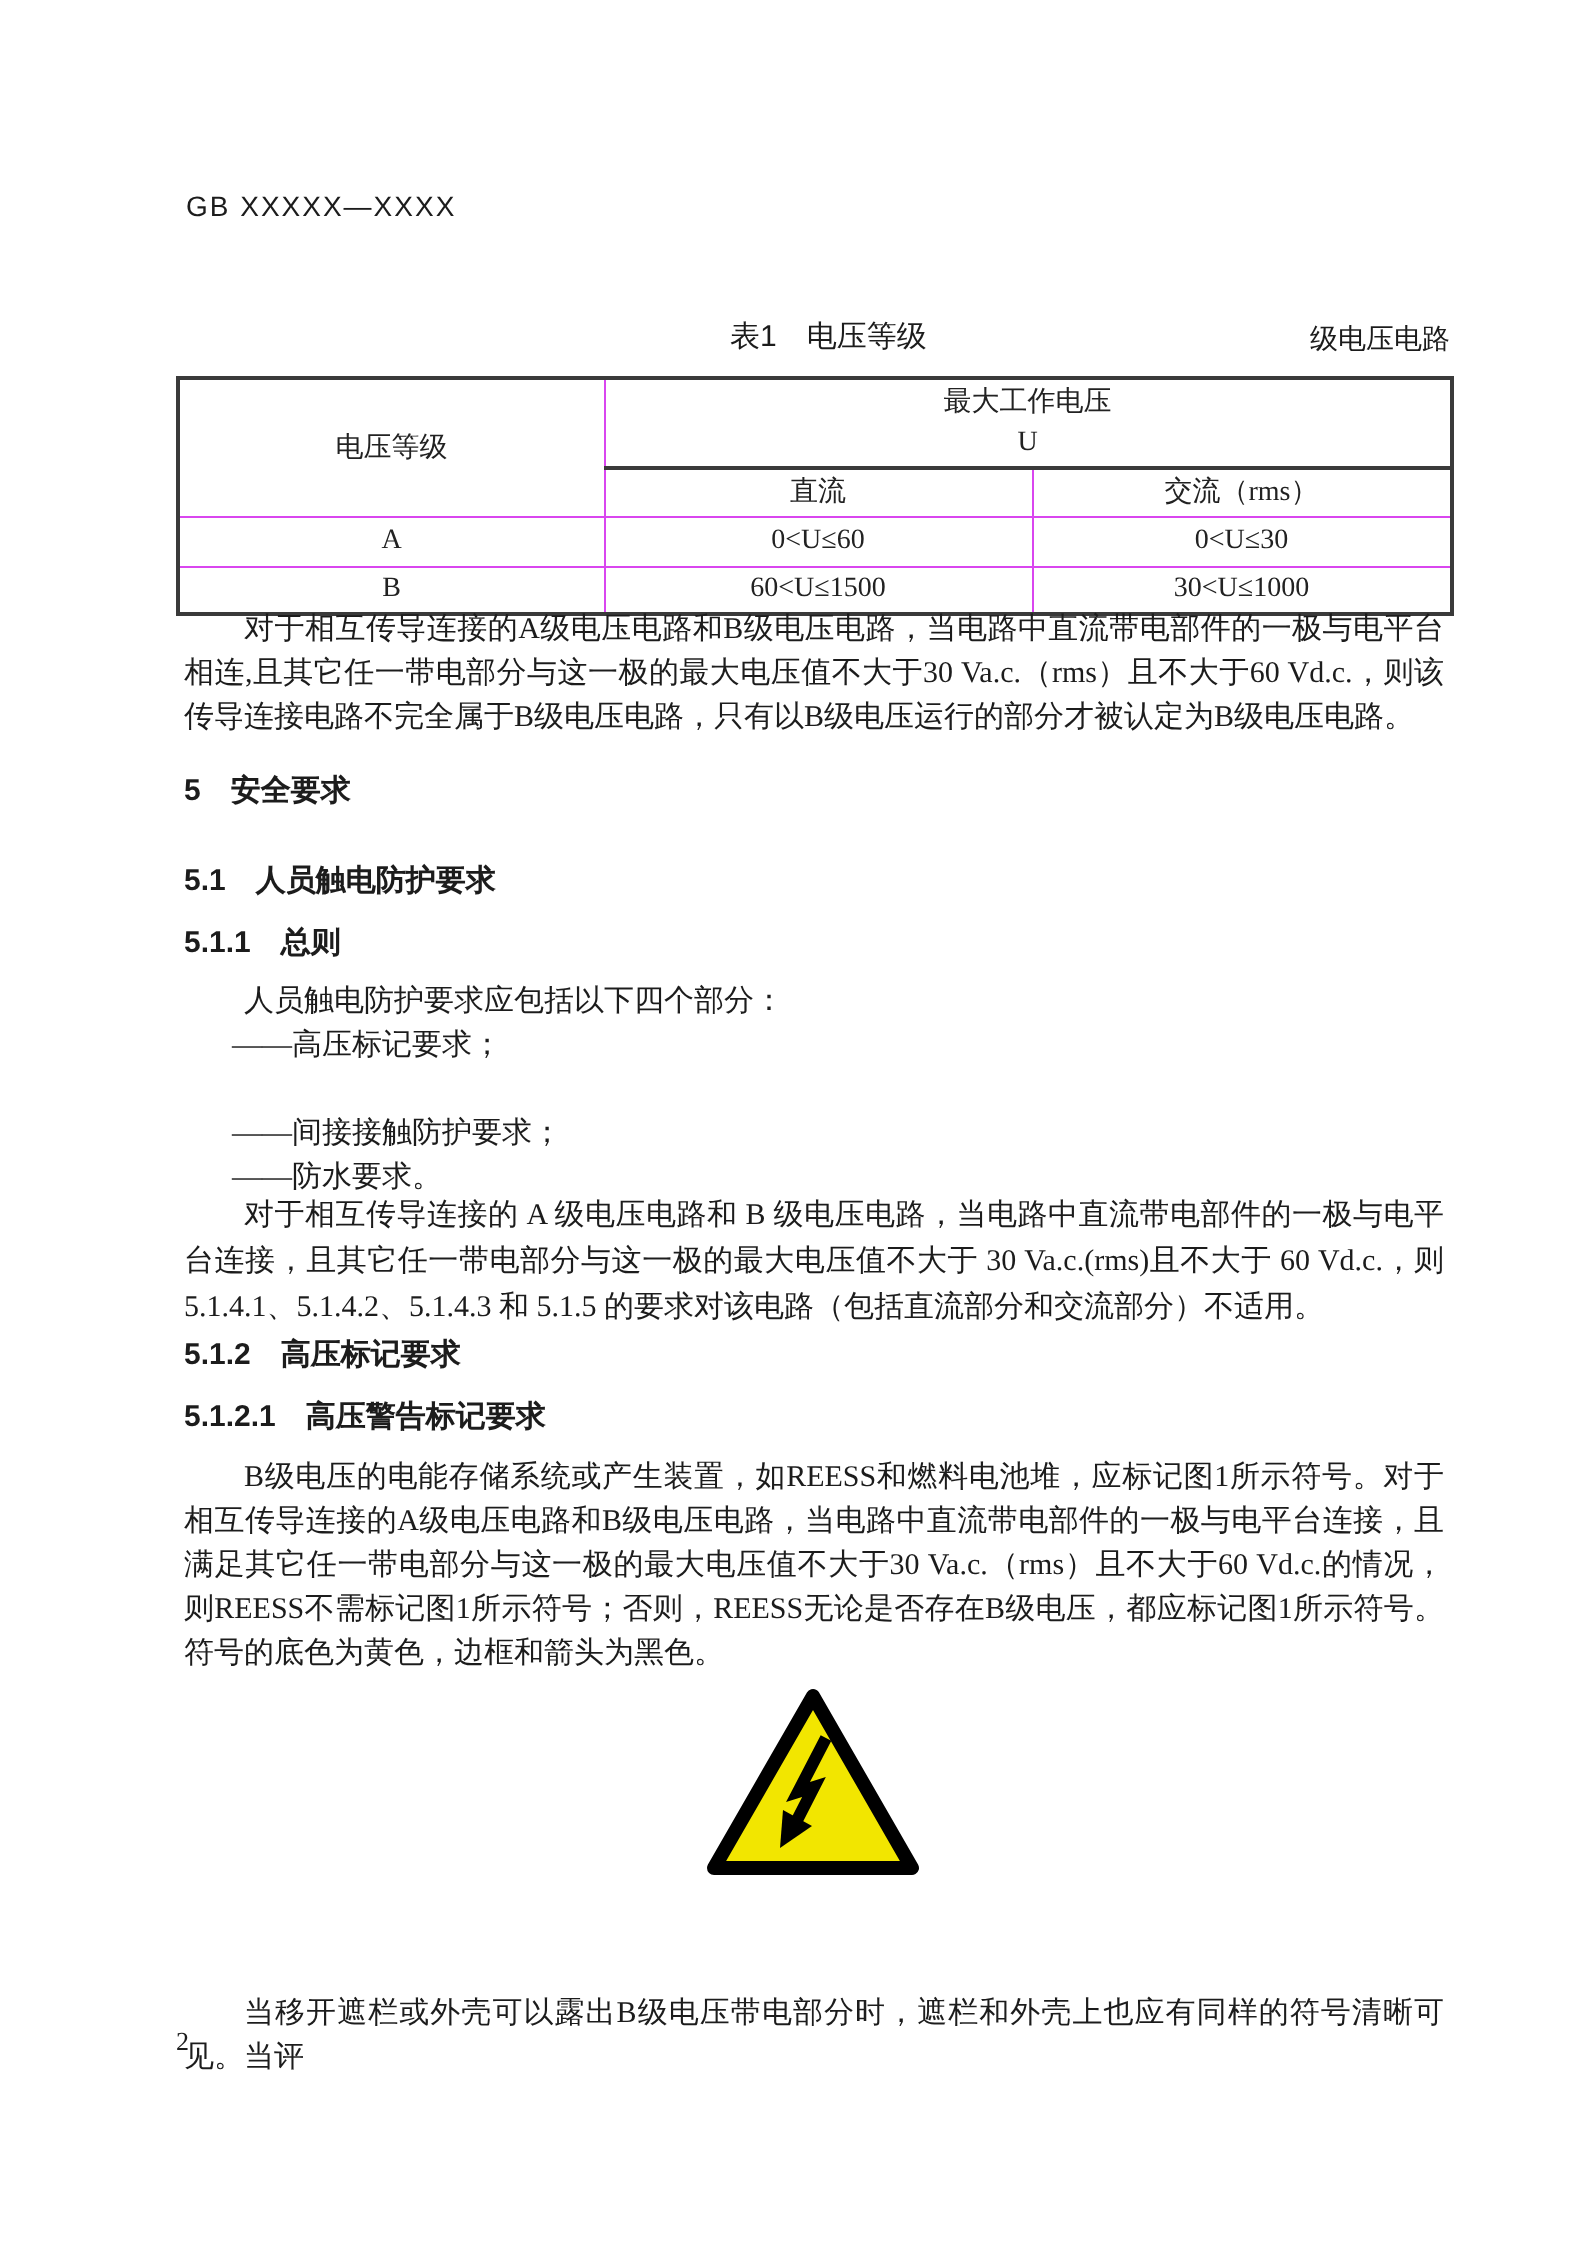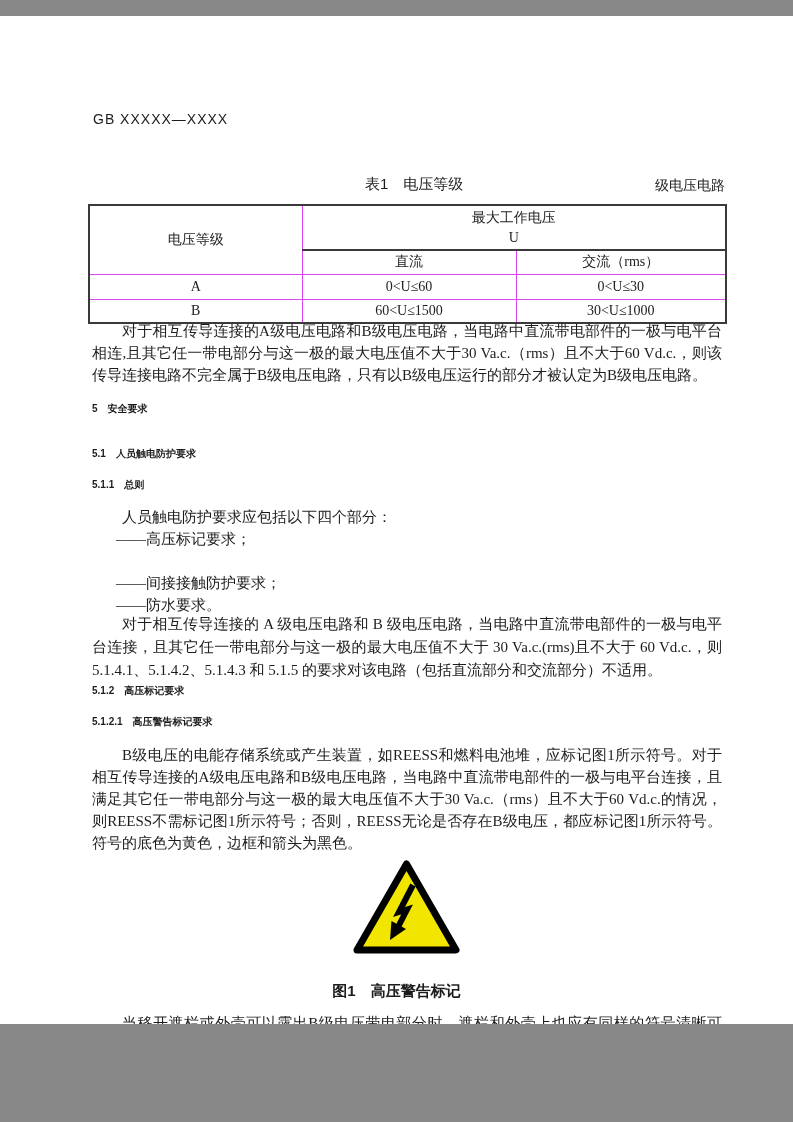--- a/index.html
+++ b/index.html
@@ -1,19 +1,19 @@
 <!DOCTYPE html>
 <html><head>
 <meta charset="utf-8">
 <style>
   html,body { margin:0; padding:0; background:#888; }
   .page {
     position:relative;
-    width:793px; height:1008px;
-    margin:16px auto;
+    width:793px; height:1122px;
+    margin:0 auto;
     background:#ffffff;
     color:#1c1c1c;
     font-family:"Liberation Serif", serif;
     overflow:hidden;
   }
   .abs { position:absolute; }
 
   .header-code {
     top:95px; left:93px;
     font-family:"Liberation Sans", sans-serif;
@@ -46,21 +46,21 @@
   table.voltage .line { line-height:20px; }
 
   .para {
     left:92px; width:630px;
     font-size:15px; line-height:22px;
     text-align:justify; text-indent:2em;
   }
   .heading {
     left:92px;
     font-family:"Liberation Sans", sans-serif;
-    font-weight:bold; font-size:10px;
+    font-weight:bold; font-size:15px;
   }
   .list-item {
     left:116px;
     font-size:15px; line-height:22px;
   }
   .fig-caption {
     top:966px; left:0; width:100%;
     text-align:center;
     font-family:"Liberation Sans", sans-serif;
     font-weight:bold; font-size:15px;
@@ -126,19 +126,18 @@
   <div class="abs heading" style="top:699px">5.1.2.1　高压警告标记要求</div>
 
   <div class="abs para" style="top:728px">B级电压的电能存储系统或产生装置，如REESS和燃料电池堆，应标记图1所示符号。对于相互传导连接的A级电压电路和B级电压电路，当电路中直流带电部件的一极与电平台连接，且满足其它任一带电部分与这一极的最大电压值不大于30 Va.c.（rms）且不大于60 Vd.c.的情况，则REESS不需标记图1所示符号；否则，REESS无论是否存在B级电压，都应标记图1所示符号。符号的底色为黄色，边框和箭头为黑色。</div>
 
   <svg class="abs fig-symbol" viewBox="0 0 107 96">
     <path d="M53.5 5 L103 91 L4 91 Z" fill="#f2e600" stroke="#000000" stroke-width="7" stroke-linejoin="round"></path>
     <path d="M60 26 L46 53 L54 50.5 L42.5 73" fill="none" stroke="#000000" stroke-width="6"></path>
     <polygon points="37,81 38.5,62 53,70" fill="#000000"></polygon>
   </svg>
 
-  <div class="abs fig-caption">图1　高压警告标记</div>
 
   <div class="abs para" style="top:996px">当移开遮栏或外壳可以露出B级电压带电部分时，遮栏和外壳上也应有同样的符号清晰可见。当评</div>
 
   <div class="abs page-number">2</div>
 
 </div>
 
 </body></html>

